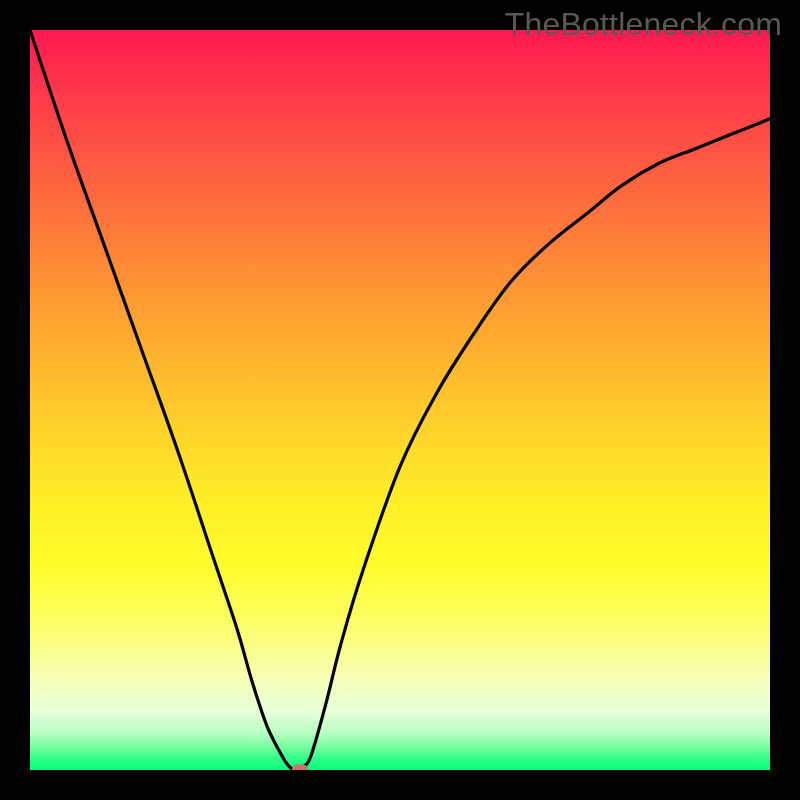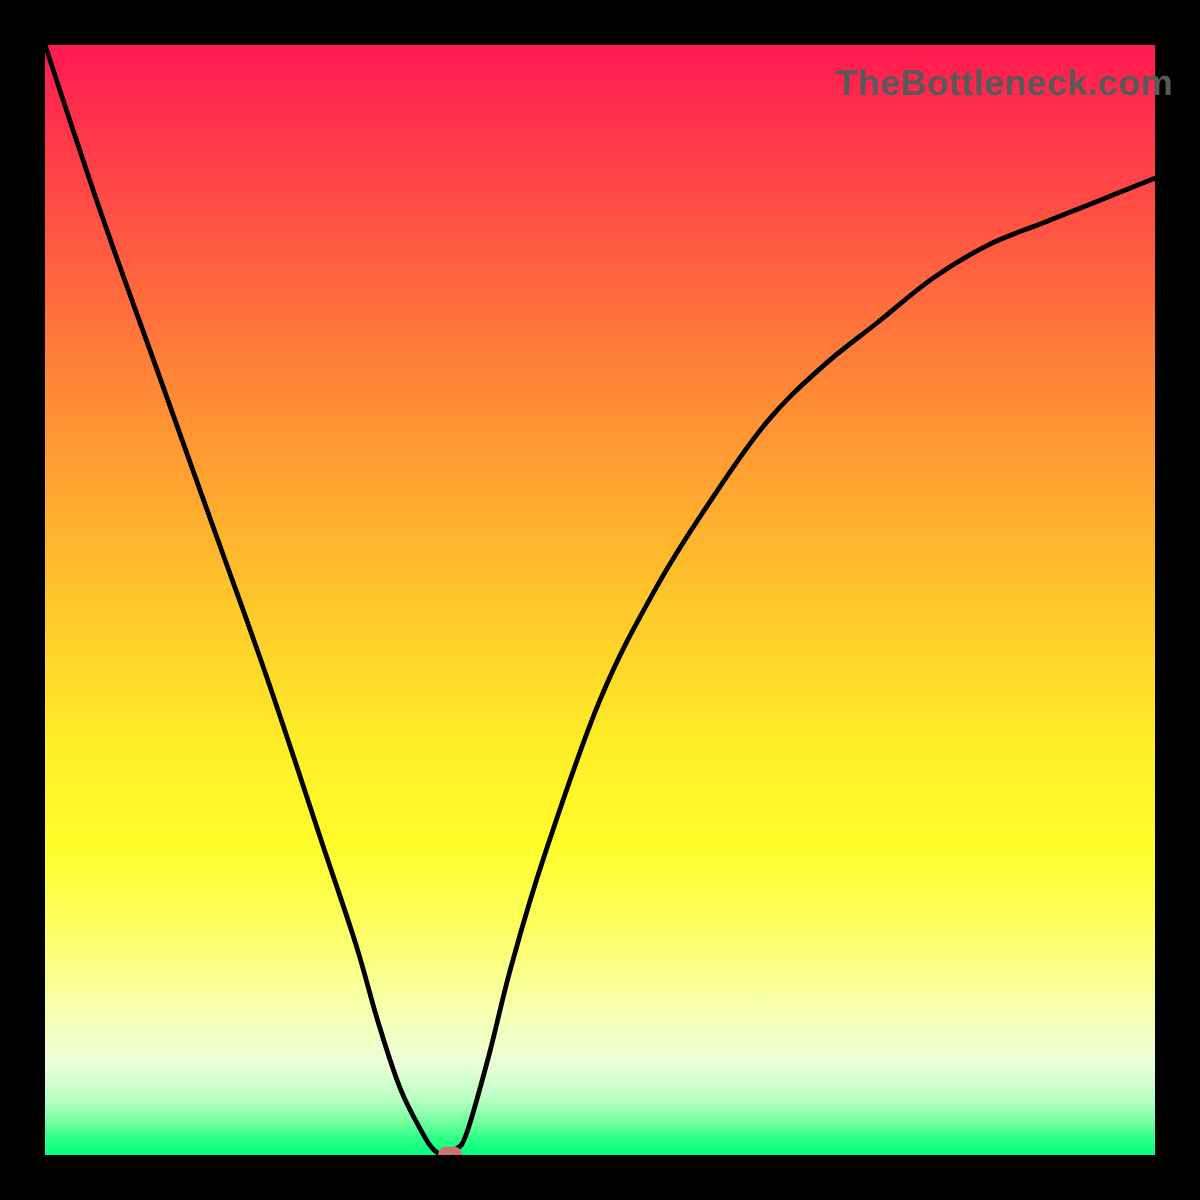--- a/index.html
+++ b/index.html
@@ -9,25 +9,24 @@
     background: #000;
     position: relative;
     font-family: Arial, Helvetica, sans-serif;
     overflow: hidden;
   }
   .watermark {
     position: absolute;
     top: 6px;
     right: 18px;
     color: #595959;
-    font-size: 24px;
-    font-weight: 700;
+    font-size: 32px;
+    font-weight: 400;
     z-index: 10;
     letter-spacing: 0.2px;
-    margin-top: 36px;
   }
   .plot-area {
     position: absolute;
     left: 30px;
     top: 30px;
     width: 740px;
     height: 740px;
     overflow: hidden;
   }
   .gradient-bg {

